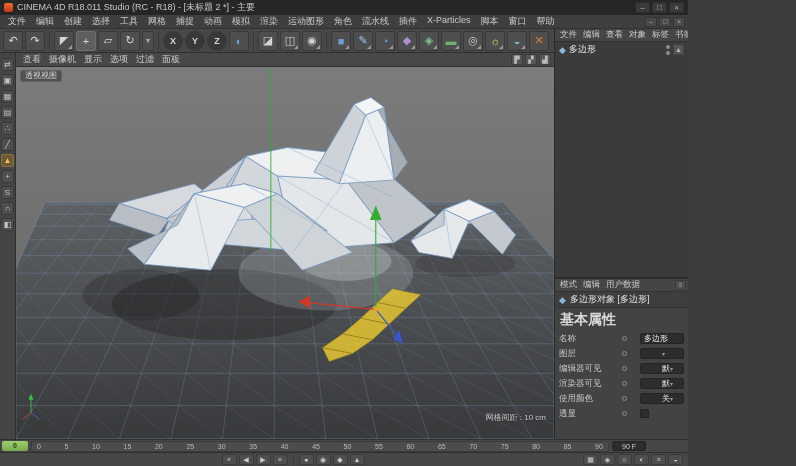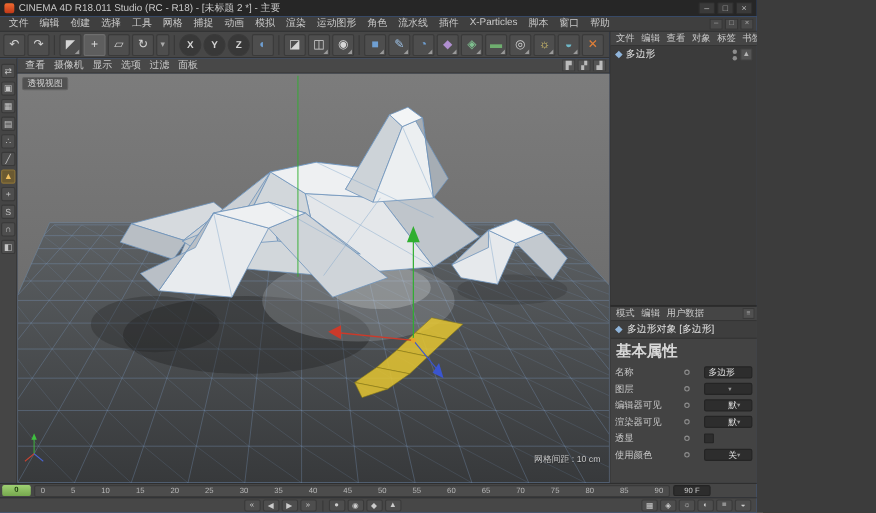--- a/index.html
+++ b/index.html
@@ -597,31 +597,31 @@
         </div>
         <div class="prop-row">
           <span class="prop-label">渲染器可见</span>
           <span class="key-dot"></span>
           <span class="prop-dd">
               <span>默认</span>
               <span class="dd-arrow">▾</span>
             </span>
         </div>
         <div class="prop-row">
-          <span class="prop-label">透显</span>
-          <span class="key-dot"></span>
-          <span class="prop-check"></span>
-        </div>
-        <div class="prop-row">
           <span class="prop-label">使用颜色</span>
           <span class="key-dot"></span>
           <span class="prop-dd">
               <span>关闭</span>
               <span class="dd-arrow">▾</span>
             </span>
+        </div>
+        <div class="prop-row">
+          <span class="prop-label">透显</span>
+          <span class="key-dot"></span>
+          <span class="prop-check"></span>
         </div>
       </div>
     </div>
   </div>
 
   <div class="timeline">
     <span class="playhead">0</span>
     <span class="ruler">
 
     <span>0</span>

